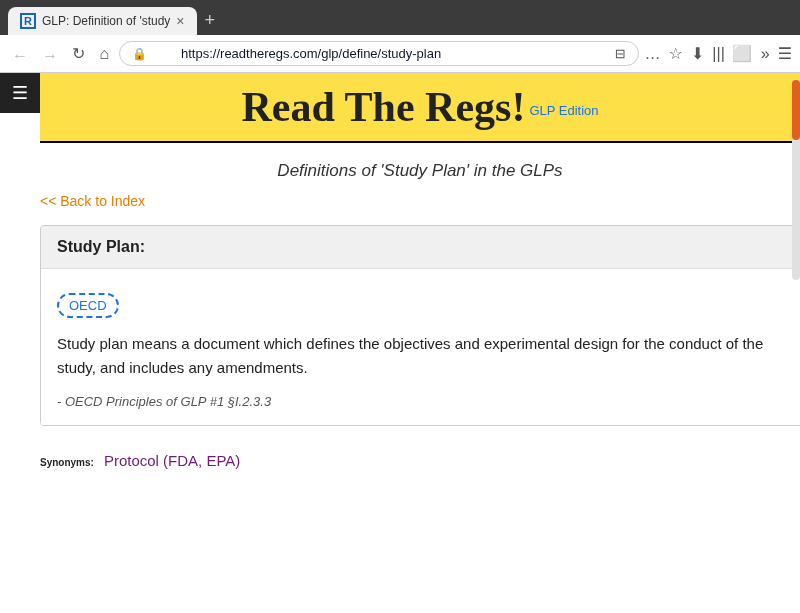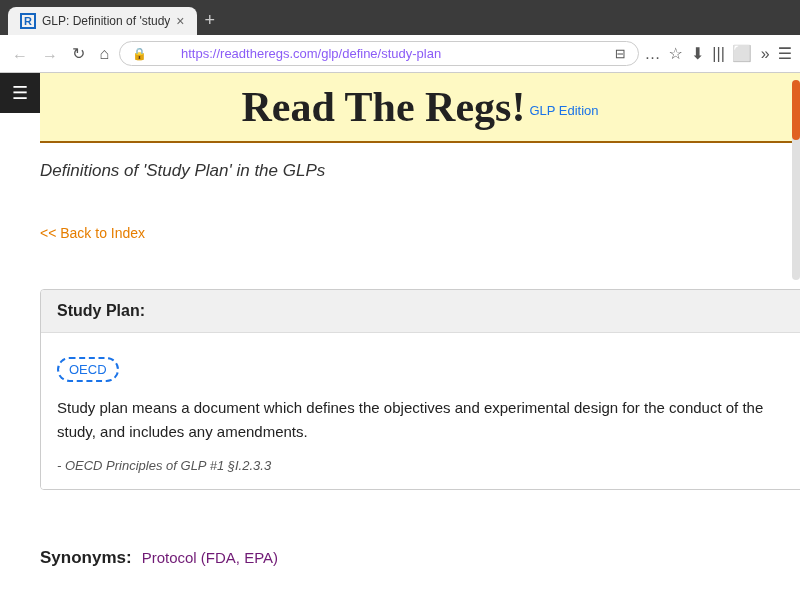--- a/index.html
+++ b/index.html
@@ -85,21 +85,21 @@
       border: 1px solid #ccc;
       border-radius: 20px;
       padding: 4px 12px;
       font-size: 13px;
       display: flex;
       align-items: center;
       gap: 6px;
       background: #fff;
     }
     .url-bar .lock-icon { color: #555; font-size: 12px; }
-    .url-bar .url-text { color: #8b5cf6; font-size: 13px; flex: 1; padding-left: 28px; }
+    .url-bar .url-text { color: #0f172a; font-size: 13px; flex: 1; padding-left: 28px; }
     .toolbar-icons {
       display: flex;
       align-items: center;
       gap: 8px;
       color: #555;
       font-size: 16px;
     }
     .toolbar-icons span { cursor: pointer; }
 
     
@@ -111,22 +111,22 @@
       display: flex;
       align-items: center;
       justify-content: center;
       cursor: pointer;
       font-size: 18px;
       flex-shrink: 0;
     }
 
     
     .page-header {
-      background: #fef9c3;
-      border-bottom: 2px solid #a16207;
+      background: #fde047;
+      border-bottom: 2px solid #000000;
       display: flex;
       align-items: center;
       padding: 10px 20px;
     }
     .site-title {
       font-size: 42px;
       font-weight: bold;
       color: #222;
       font-family: Georgia, serif;
       text-align: center;
@@ -136,23 +136,22 @@
       color: #1a73e8;
       font-size: 13px;
       vertical-align: super;
       margin-left: 4px;
     }
 
     
     .page-content {
       display: flex;
       flex-direction: column;
-      align-items: flex-start;
+      align-items: center;
       padding: 10px 0;
-      gap: 32px;
     }
 
     .page-subtitle {
       font-style: italic;
       font-size: 17px;
       color: #333;
       text-align: center;
       margin: 8px 0 6px 0;
     }
 
@@ -218,21 +217,21 @@
     .synonyms-section {
       width: 780px;
       margin: 10px auto;
       padding: 10px 0;
       display: flex;
       align-items: baseline;
       gap: 10px;
     }
     .synonyms-label {
       font-weight: bold;
-      font-size: 17px;
+      font-size: 10px;
       color: #222;
     }
     .synonyms-value {
       color: #701a75;
       font-size: 15px;
     }
     .scroll-indicator {
       position: fixed;
       right: 0;
       top: 80px;

